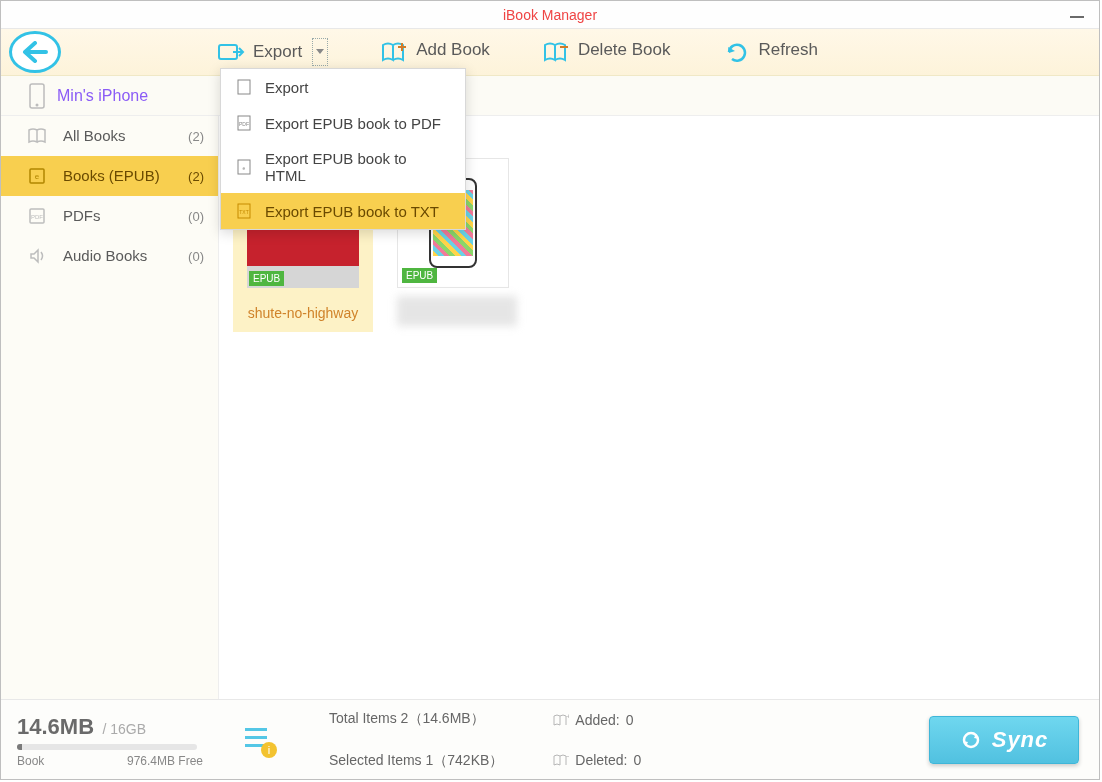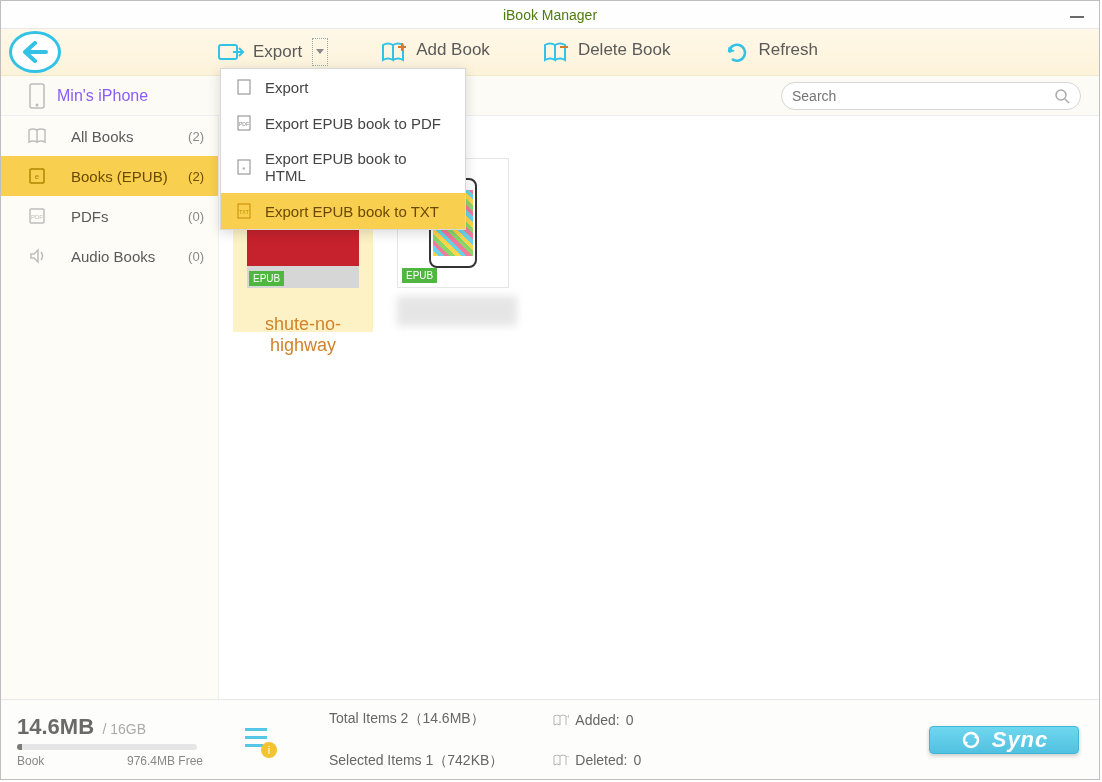--- a/index.html
+++ b/index.html
@@ -2,21 +2,21 @@
 <html><head>
 <meta charset="utf-8">
 <style>
   * { box-sizing: border-box; margin: 0; padding: 0; font-family: "Segoe UI", Arial, sans-serif; }
   html, body { width: 1102px; height: 782px; overflow: hidden; background: #fff; }
 
   .app { width: 1100px; height: 780px; border: 1px solid #bfbfbf; display: flex; flex-direction: column; background: #fff; }
 
   
   .titlebar { height: 28px; background: #fefefe; border-bottom: 1px solid #e8e8e8; display: flex; align-items: center; position: relative; }
-  .titlebar .title { width: 100%; text-align: center; font-size: 14px; color: #4d7c0f; }
+  .titlebar .title { width: 100%; text-align: center; font-size: 14px; color: #ef4444; }
   .titlebar .minbtn { position: absolute; right: 12px; top: 6px; width: 20px; height: 20px; display:flex; align-items:center; justify-content:center; color:#6a6a6a; }
 
   
   .toolbar { height: 47px; background: linear-gradient(#fff8e8,#fdf3da); border-bottom: 1px solid #f0e8c6; display:flex; align-items:center; padding: 0 12px 0 8px; position:relative; }
   .backbtn { width: 52px; height: 42px; border: 3px solid #32c2e6; border-radius: 50%; display:flex; align-items:center; justify-content:center; color:#32c2e6; margin-right: 140px; background:#fff; }
   .tb-group { display:flex; align-items:center; gap: 52px; position:absolute; left:216px; }
   .tb-btn { display:flex; align-items:flex-start; gap:8px; font-size:17px; color:#5a5a5a; cursor:pointer; }
   .tb-btn .ico { width:28px; height:24px; display:flex; align-items:center; justify-content:center; }
   .export-drop { display:flex; align-items:center; }
   .export-caret { width:16px; height:28px; border:1px dotted #9aa; display:flex; align-items:center; justify-content:center; margin-left:2px; }
@@ -27,36 +27,36 @@
   .devrow .phoneico { position:absolute; left:28px; }
   .searchbox { position:absolute; right:18px; width:300px; height:28px; border:1px solid #d6d6d6; border-radius:14px; display:flex; align-items:center; padding:0 10px; background:#fff; }
   .searchbox input { border:none; outline:none; flex:1; font-size:14px; color:#888; background:transparent; }
   .searchbox .sico { color:#aaa; }
 
   
   .body { flex:1; display:flex; min-height:0; }
   .sidebar { width:218px; background:#fdfcf6; border-right:1px solid #eee; }
   .sb-item { height:40px; display:flex; align-items:center; padding:0 14px 0 26px; font-size:15px; color:#5a5a5a; justify-content:space-between; cursor:pointer; }
   .sb-item.active { background:#f8cf4f; color:#6a4a00; }
-  .sb-item .il { display:flex; align-items:center; gap:24px; }
+  .sb-item .il { display:flex; gap:16px; }
   .sb-item .cnt { font-size:13px; color:#888; }
   .sb-item.active .cnt { color:#6a4a00; }
   .sb-ico { width:20px; height:18px; display:flex; align-items:center; justify-content:center; color:#bdbdbd; }
   .sb-item.active .sb-ico { color:#b08600; }
 
   
   .content { flex:1; position:relative; background:#fff; }
   .grid { position:absolute; left:14px; top:36px; display:flex; gap:18px; }
   .card { width:140px; height:180px; padding:6px 6px 10px; text-align:center; }
   .card.selected { background:#fdf2c6; }
   .thumb { width:112px; height:130px; margin:0 auto; position:relative; }
   .coverA { width:100%; height:100%; background:#c6222d; position:relative; }
   .coverA::after { content:""; position:absolute; bottom:0;left:0;right:0;height:22px;background:#d6d6d6; }
   .epub-bd { position:absolute; left:2px; bottom:2px; background:#4fb640; color:#fff; font-size:10px; padding:2px 4px; }
-  .card .lbl { margin-top:26px; font-size:18px; color:#d0832a; }
+  .card .lbl { margin-top:17px; font-size:14px; color:#d0832a; }
   .phonecard { width:112px; height:130px; border:1px solid #e6e6e6; background:#fff; display:flex; align-items:center; justify-content:center; position:relative; }
   .phoneimg { width:48px; height:90px; border:2px solid #333; border-radius:8px; background:#fff; display:flex; align-items:center; justify-content:center; }
   .phoneimg .scr { width:40px; height:66px; background: repeating-linear-gradient(45deg,#ffd54a 0 4px,#6ad2e6 4px 8px,#f07b9a 8px 12px,#8bd66a 12px 16px); }
   .blurtxt { margin-top:8px; width:120px; height:30px; filter: blur(4px); background: linear-gradient(#ccc,#ccc); opacity:.5; }
 
   
   .menu { position:absolute; left:220px; top:68px; width:246px; background:#fff; border:1px solid #d8d8d8; box-shadow:0 3px 12px rgba(0,0,0,.15); z-index:50; }
   .menu .mi { display:flex; align-items:center; gap:12px; padding:9px 14px; font-size:15px; color:#444; cursor:pointer; }
   .menu .mi.hi { background:#f8cf4f; color:#6a4a00; }
   .menu .mi .mico { width:18px; height:18px; display:flex; align-items:center; justify-content:center; color:#888; }
@@ -70,21 +70,21 @@
   .bar { width:180px; height:6px; background:#e6e6e6; border-radius:3px; margin-top:4px; overflow:hidden; }
   .bar .fill { width:3%; height:100%; background:#7a7a7a; }
   .storage .row2 { display:flex; justify-content:space-between; font-size:12px; color:#888; margin-top:4px; }
 
   .stats { flex:1; display:flex; align-items:center; gap:50px; padding-left:20px; }
   .listico { width:40px; height:40px; }
   .statcol { display:flex; flex-direction:column; gap:24px; font-size:14px; color:#666; }
   .mini { display:flex; align-items:center; gap:6px; font-size:14px; color:#666; }
   .mini .mic { color:#b6b6b6; }
 
-  .syncbtn { width:150px; height:28px; margin-right:20px; background: linear-gradient(#6fd7ef,#51c1e0); border:1px solid #3fb6d8; border-radius:4px; box-shadow:0 2px 4px rgba(0,0,0,.2); display:flex; align-items:center; justify-content:center; gap:10px; color:#fff; font-size:22px; font-weight:700; font-style:italic; letter-spacing:1px; cursor:pointer; }
+  .syncbtn { width:150px; height:48px; margin-right:20px; background: linear-gradient(#6fd7ef,#51c1e0); border:1px solid #3fb6d8; border-radius:4px; box-shadow:0 2px 4px rgba(0,0,0,.2); display:flex; align-items:center; justify-content:center; gap:10px; color:#fff; font-size:22px; font-weight:700; font-style:italic; letter-spacing:1px; cursor:pointer; }
 
   svg { display:block; }
 </style>
 </head>
 <body>
 
 <div class="app">
 
   <div class="titlebar">
     <div class="title">iBook Manager</div>
@@ -147,29 +147,20 @@
   </div>
 
   <div class="devrow">
     <span class="phoneico">
       <svg width="16" height="26" viewBox="0 0 16 26">
           <rect x="1" y="1" width="14" height="24" rx="2" fill="none" stroke="#bcbcbc" stroke-width="1.5"></rect>
           <circle cx="8" cy="22" r="1.5" fill="#bcbcbc"></circle>
         </svg>
     </span>
     <span class="devname">Min's iPhone</span>
-    <div class="searchbox">
-      <input placeholder="Search" style="">
-      <span class="sico">
-        <svg width="16" height="16" viewBox="0 0 16 16">
-            <circle cx="7" cy="7" r="5" fill="none" stroke="#aaa" stroke-width="1.5"></circle>
-            <path d="M11 11 L15 15" stroke="#aaa" stroke-width="1.5"></path>
-          </svg>
-      </span>
-    </div>
   </div>
 
   <div class="body">
 
     <div class="sidebar">
       <div class="sb-item">
         <span class="il">
             <span class="sb-ico">
               <svg width="20" height="16" viewBox="0 0 20 16">
                 <path d="M2 2 Q6 0 10 2 V14 Q6 12 2 14 Z M10 2 Q14 0 18 2 V14 Q14 12 10 14" fill="none" stroke="currentColor" stroke-width="1.5"></path>

